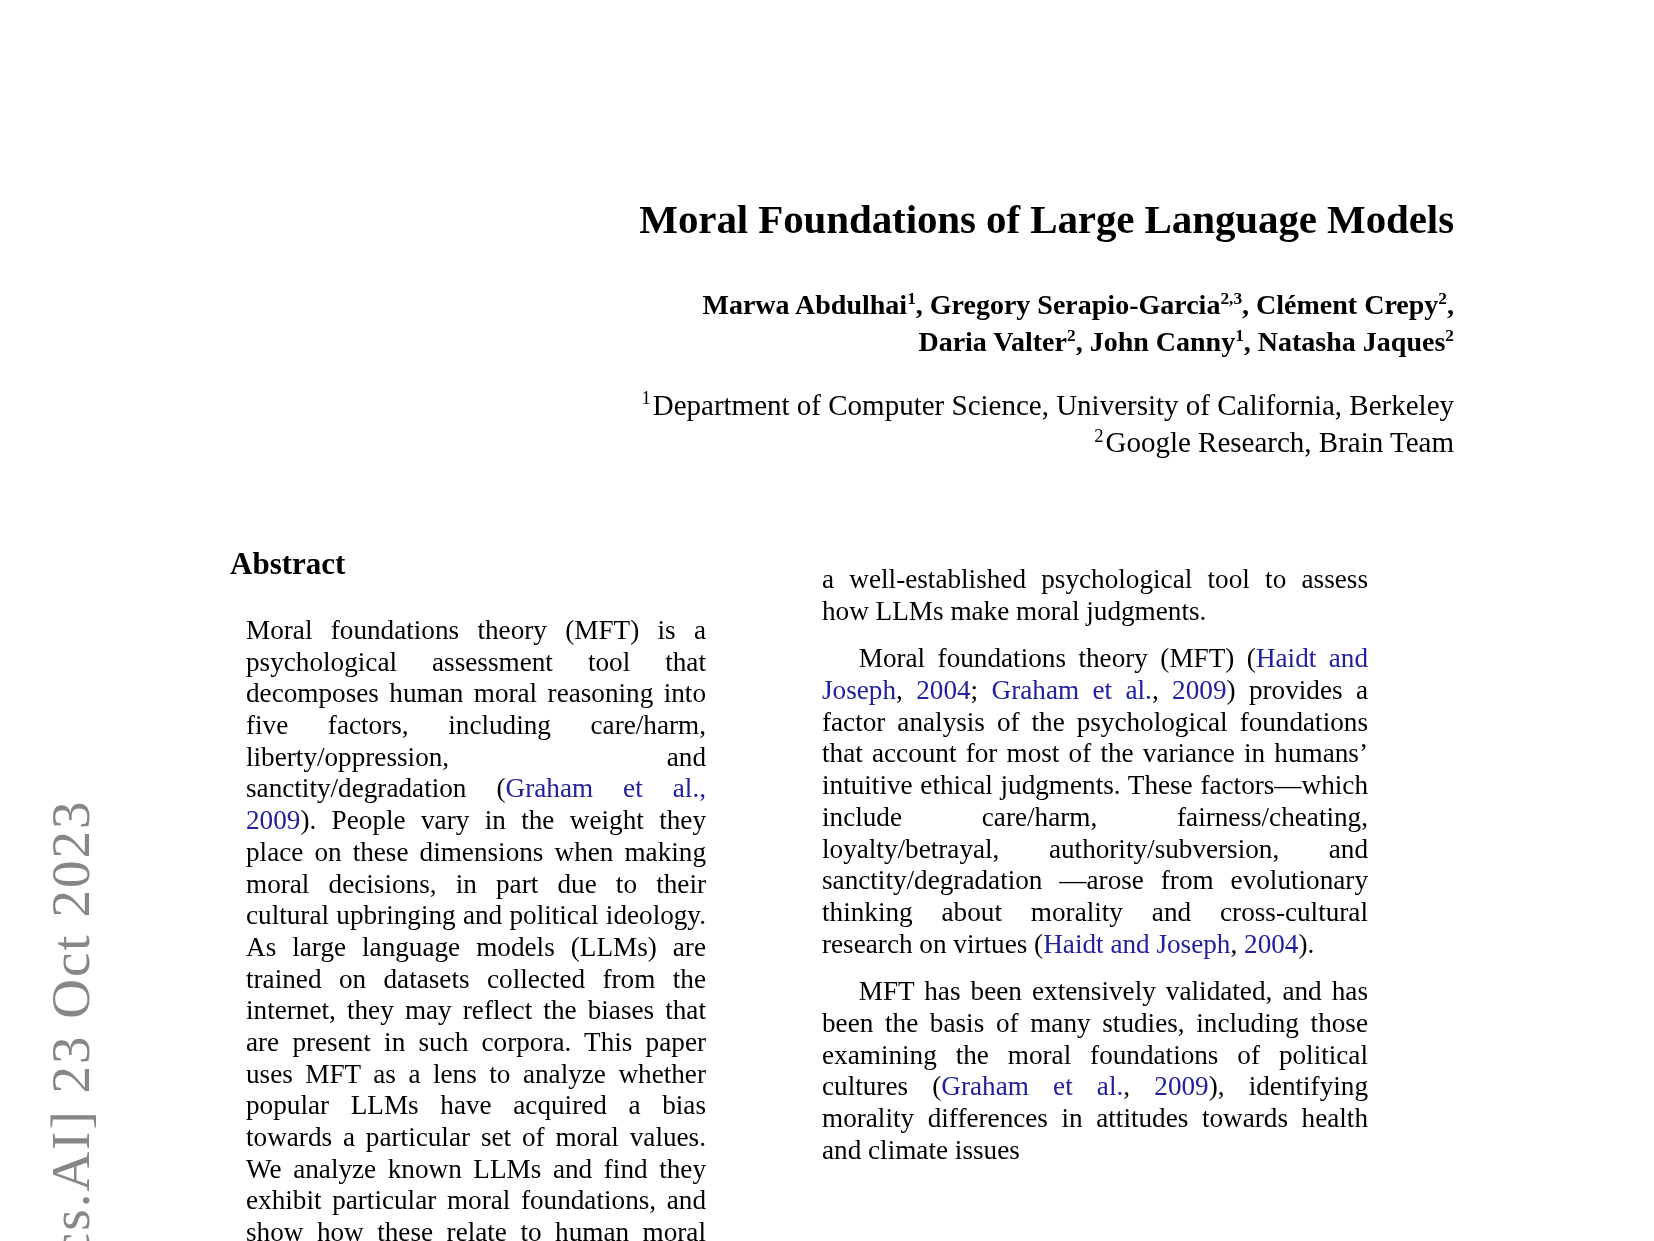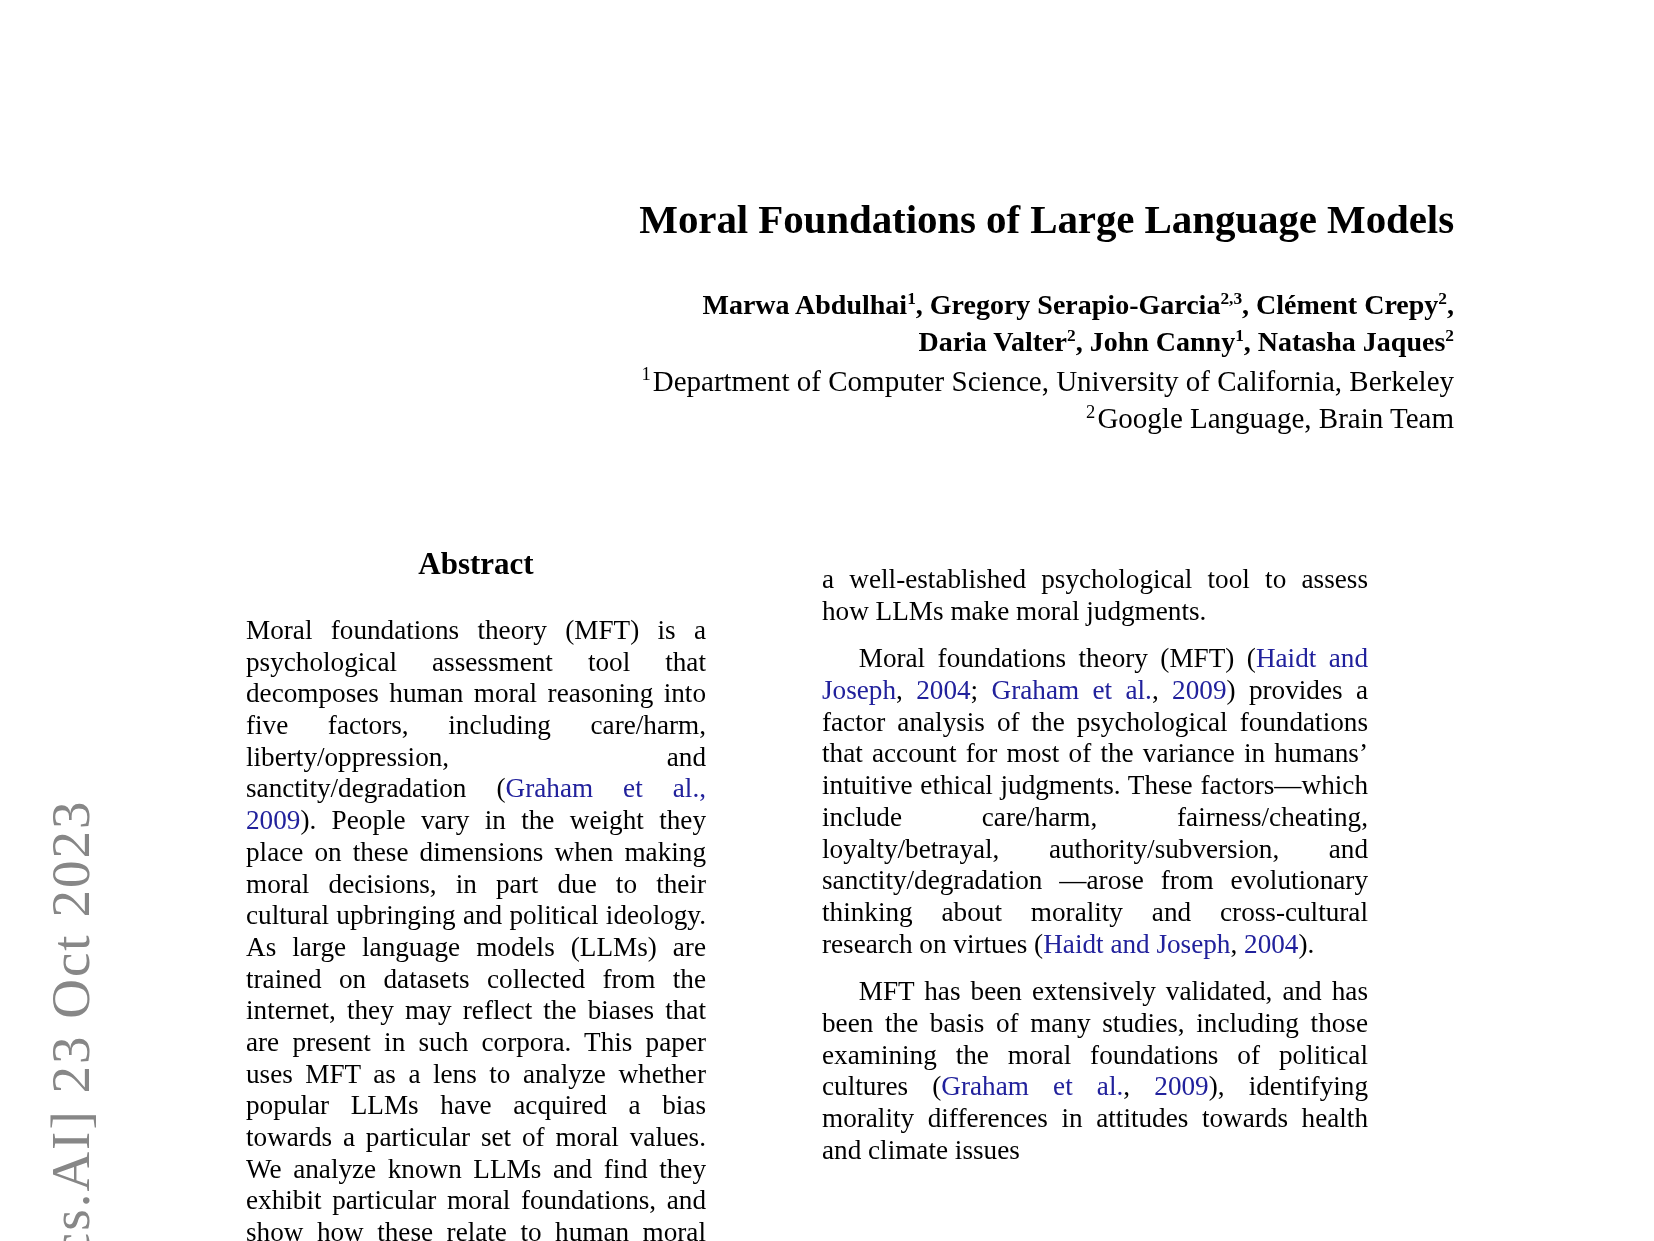--- a/index.html
+++ b/index.html
@@ -60,21 +60,21 @@
   }
 
   .authors sup {
     font-size: 0.62em;
     font-weight: bold;
     vertical-align: super;
     line-height: 0;
   }
 
   .affiliations {
-    margin-top: 2px;
+    margin-top: 26px;
     font-size: 29px;
     font-weight: normal;
     line-height: 1.29;
   }
 
   .affiliations .aff-line {
     white-space: nowrap;
   }
 
   .affiliations sup {
@@ -109,21 +109,21 @@
   }
 
   .col-right {
     left: 806px;
     width: 578px;
   }
 
   .abstract-heading {
     font-size: 31px;
     font-weight: bold;
-    text-align: center;
+    text-align: left;
     margin: 0 0 36px 0;
     line-height: 1;
   }
 
   .para {
     margin: 16px;
     text-align: justify;
   }
 
   .para + .para {
@@ -150,21 +150,21 @@
       <div>
         <span>Marwa Abdulhai</span><sup>1</sup><span>, Gregory Serapio-Garcia</span><sup>2,3</sup><span>, Clément Crepy</span><sup>2</sup><span>,</span>
       </div>
       <div>
         <span>Daria Valter</span><sup>2</sup><span>, John Canny</span><sup>1</sup><span>, Natasha Jaques</span><sup>2</sup>
       </div>
     </div>
 
     <div class="affiliations">
       <div class="aff-line"><sup>1</sup><span>Department of Computer Science, University of California, Berkeley</span></div>
-      <div class="aff-line"><sup>2</sup><span>Google Language, Brain Team</span></div>
+      <div class="aff-line"><sup>2</sup><span>Google Research, Brain Team</span></div>
     </div>
 
   </div>
 
   <div class="columns">
 
     <div class="col col-left">
       <h2 class="abstract-heading">Abstract</h2>
       <p class="para"><span>Moral foundations theory (MFT) is a psychological assessment tool that decomposes human moral reasoning into five factors, including care/harm, liberty/oppression, and sanctity/degradation (</span><a class="cite" href="#">Graham et al., 2009</a><span>). People vary in the weight they place on these dimensions when making moral decisions, in part due to their cultural upbringing and political ideology. As large language models (LLMs) are trained on datasets collected from the internet, they may reflect the biases that are present in such corpora. This paper uses MFT as a lens to analyze whether popular LLMs have acquired a bias towards a particular set of moral values. We analyze known LLMs and find they exhibit particular moral foundations, and show how these relate to human moral foundations and political affiliations. We also me</span></p>
     </div>

